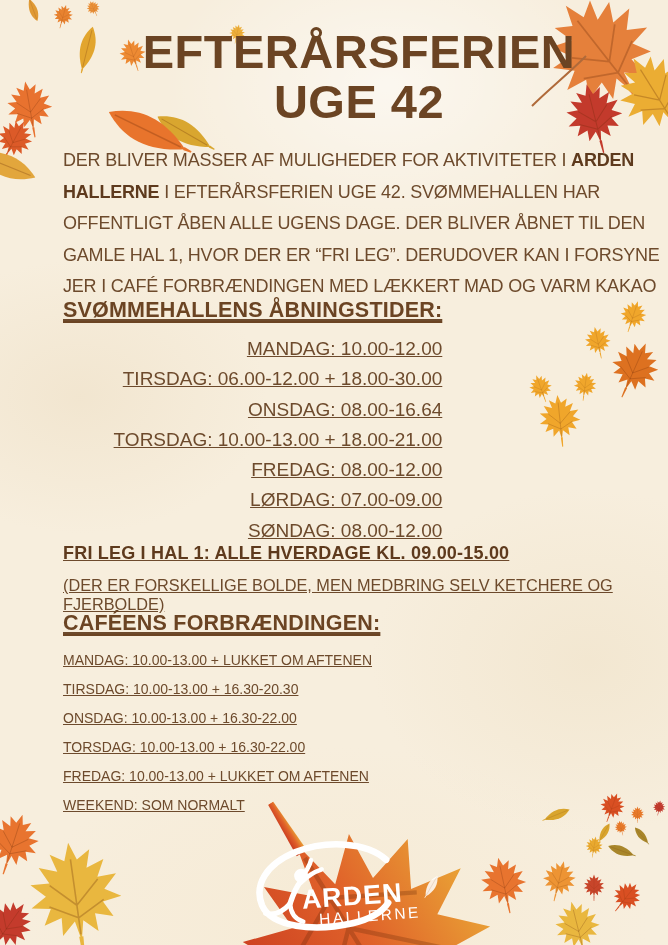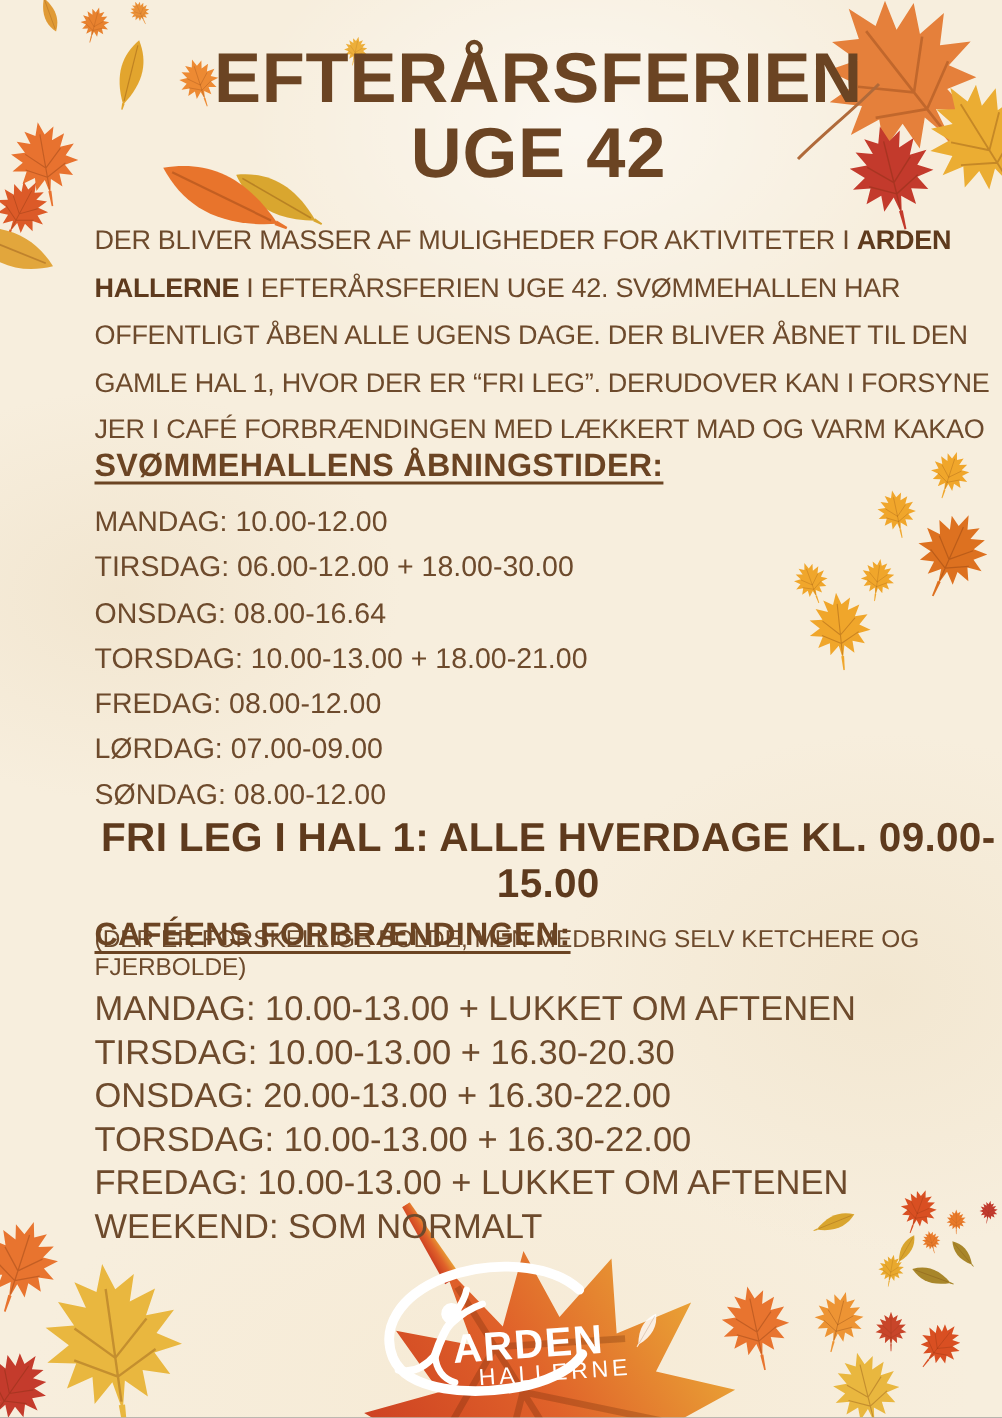--- a/index.html
+++ b/index.html
@@ -17,32 +17,32 @@
   .txt{z-index:2;padding-left:25px;}
   .title{
     position:absolute;top:27px;left:0;width:100%;text-align:center;
     color:#6b4423;font-weight:700;font-size:47px;line-height:50px;letter-spacing:.5px;
   }
   .intro{
     position:absolute;top:145px;left:38px;width:606px;margin:0;
     color:#6d4a2c;font-size:18px;line-height:31.6px;letter-spacing:-.2px;
   }
   .intro b{color:#5e3a1d;font-weight:700;}
-  .section{position:absolute;left:38px;color:#6d4a2c;}
+  .section{position:absolute;left:38px;color:#6d4a2c;text-decoration:underline;}
   .sec-heading{
     color:#6b4423;font-weight:700;font-size:21.5px;letter-spacing:.2px;
     text-decoration:underline;text-decoration-thickness:2px;text-underline-offset:4px;
   }
   .pool{top:298px;}
-  .pool .rows{margin-top:11px;font-size:19px;line-height:30.3px;}
+  .pool .rows{margin-top:11px;font-size:19px;line-height:30.3px;text-align:right;}
   .freeplay{top:543px;}
-  .fp-heading{font-weight:700;font-size:27px;color:#5e3a1d;letter-spacing:.2px;text-align:center;}
+  .fp-heading{font-weight:700;font-size:18px;color:#5e3a1d;letter-spacing:.2px;}
   .fp-note{font-size:16.3px;margin-top:12px;}
   .cafe{top:611px;}
-  .cafe .rows{margin-top:22px;font-size:23px;line-height:29px;}
+  .cafe .rows{margin-top:10px;font-size:14px;line-height:29px;}
   .row{white-space:nowrap;}
   .logo{position:absolute;left:240px;top:828px;width:230px;height:117px;z-index:3;transform:rotate(-4deg);}
   .logo-svg{position:absolute;left:0;top:0;}
   .logo-name{position:absolute;left:61px;top:53px;font-size:27px;font-weight:700;color:#fff;letter-spacing:1px;}
   .logo-sub{position:absolute;left:77px;top:80px;font-size:15.5px;font-weight:400;color:#fff;letter-spacing:2.5px;}
 </style>
 </head>
 <body>
 
 <div class="poster">
@@ -216,21 +216,21 @@
   <div class="section freeplay txt">
     <div class="fp-heading">FRI LEG I HAL 1: ALLE HVERDAGE KL. 09.00-15.00</div>
     <div class="fp-note">(DER ER FORSKELLIGE BOLDE, MEN MEDBRING SELV KETCHERE OG FJERBOLDE)</div>
   </div>
 
   <div class="section cafe txt">
     <div class="sec-heading">CAFÉENS FORBRÆNDINGEN:</div>
     <div class="rows">
       <div class="row">MANDAG: 10.00-13.00 + LUKKET OM AFTENEN</div>
       <div class="row">TIRSDAG: 10.00-13.00 + 16.30-20.30</div>
-      <div class="row">ONSDAG: 20.00-13.00 + 16.30-22.00</div>
+      <div class="row">ONSDAG: 10.00-13.00 + 16.30-22.00</div>
       <div class="row">TORSDAG: 10.00-13.00 + 16.30-22.00</div>
       <div class="row">FREDAG: 10.00-13.00 + LUKKET OM AFTENEN</div>
       <div class="row">WEEKEND: SOM NORMALT</div>
     </div>
   </div>
 
   <div class="logo">
     <svg class="logo-svg" width="230" height="117" viewBox="0 0 230 117">
       <path d="M148 34 C130 15 90 10 58 20 C28 30 14 50 21 71 C29 93 70 101 110 95 C128 92 141 85 147 77" fill="none" stroke="#ffffff" stroke-width="6.5" stroke-linecap="round"></path>
       <g stroke="#ffffff" stroke-linecap="round" fill="none">

